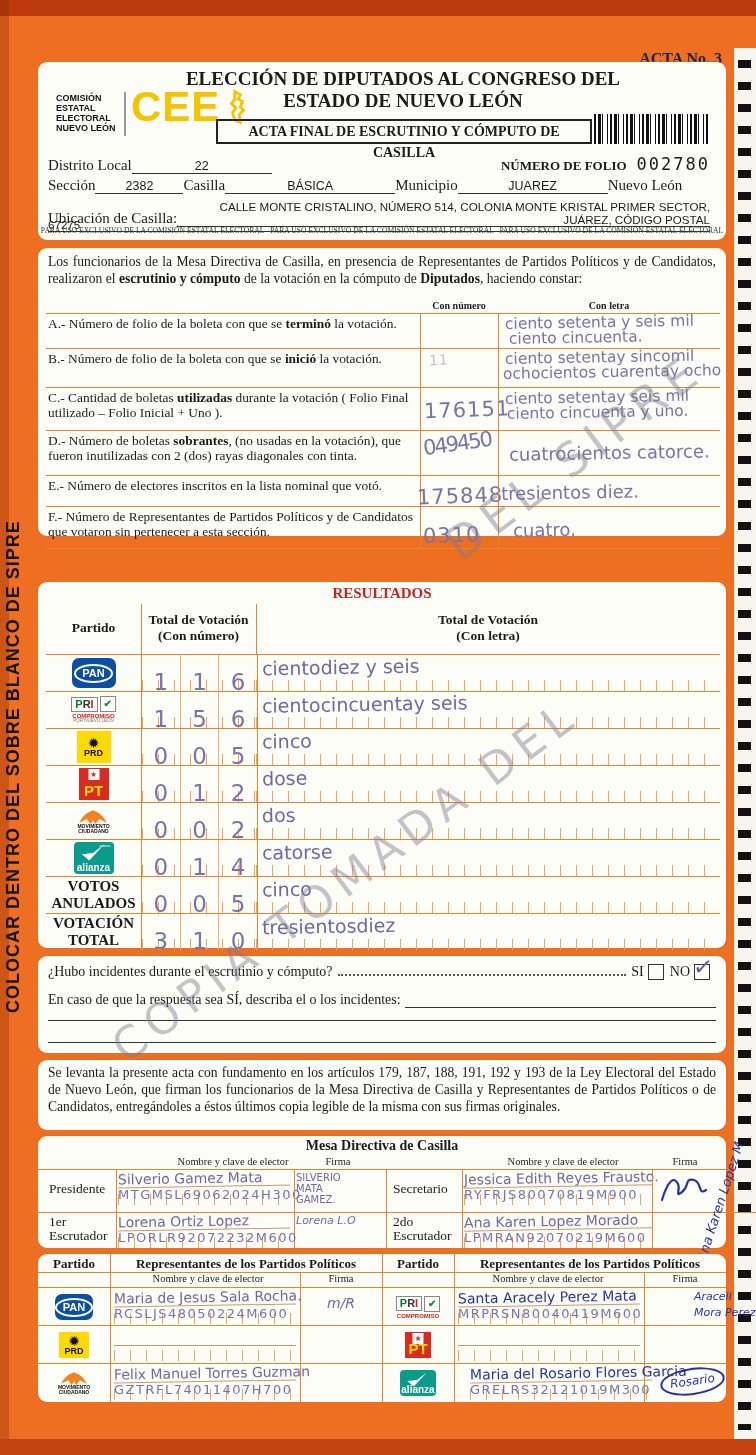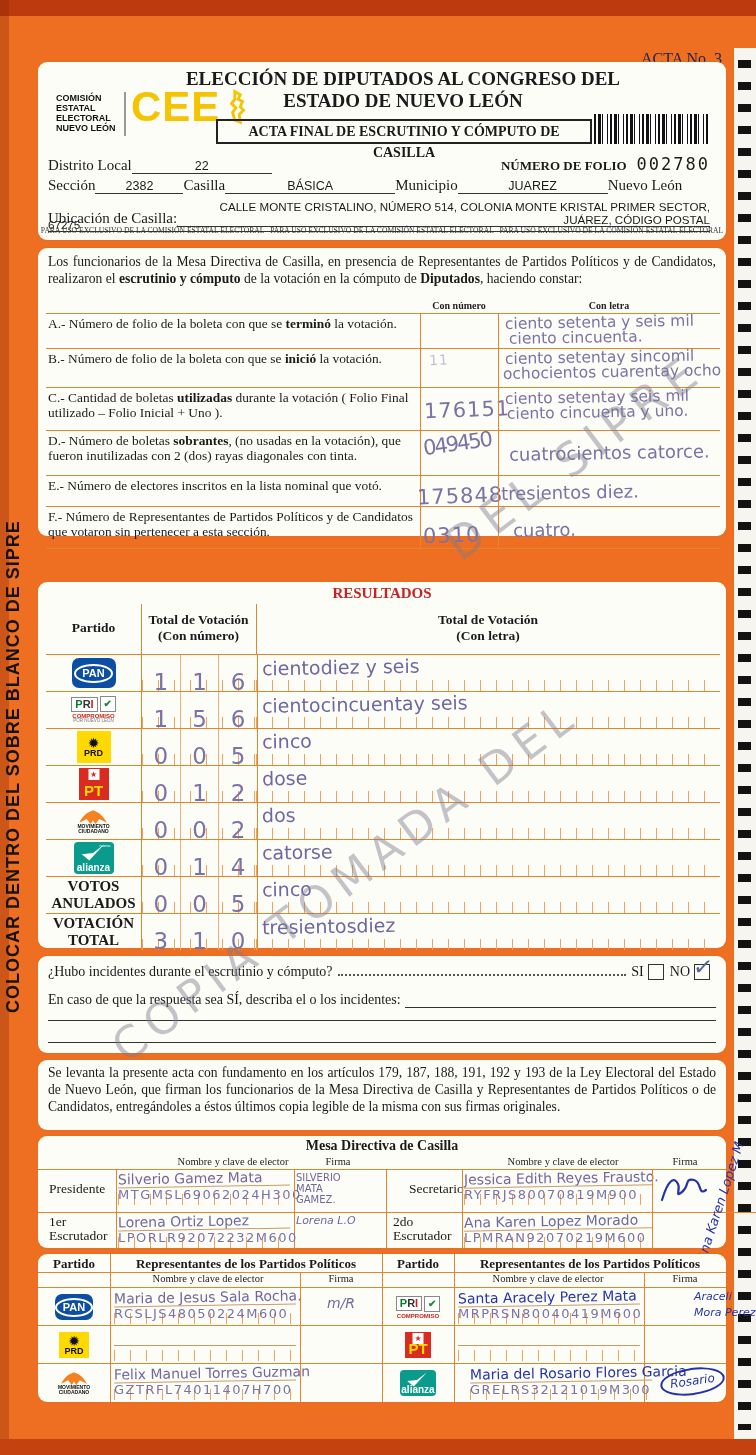--- a/index.html
+++ b/index.html
@@ -9,21 +9,21 @@
   .bar-bottom{position:absolute;left:0;bottom:0;width:756px;height:16px;background:#c4420f;}
   .left-shade{position:absolute;left:0;top:0;width:9px;height:1455px;background:rgba(140,40,5,.35);}
   
   .timing{position:absolute;right:0;top:48px;width:22px;height:1396px;background:#f6f5f0;}
   .timing .marks{position:absolute;left:4px;top:12px;width:13px;height:1370px;
       background:repeating-linear-gradient(180deg,#121212 0 8px,transparent 8px 22px);}
   
   .side-label{position:absolute;left:3px;top:438px;height:575px;writing-mode:vertical-rl;
       transform:rotate(180deg);font-family:"Liberation Sans",sans-serif;font-weight:bold;
       font-size:18px;letter-spacing:1px;color:#141414;}
-  .acta-no{position:absolute;right:34px;top:50px;font-weight:normal;font-size:16px;color:#20264f;}
+  .acta-no{position:absolute;right:34px;top:50px;font-weight:bold;font-size:16px;color:#20264f;}
   
   .card{position:absolute;left:38px;width:688px;background:#fdfdf8;border-radius:9px;
         box-shadow:0 0 0 1px rgba(200,120,40,.25);}
   
   .c-head{top:62px;height:178px;}
   .org{position:absolute;left:18px;top:32px;width:64px;font-family:"Liberation Sans",sans-serif;
        font-weight:bold;font-size:9px;line-height:1.1;color:#111;}
   .org-div{position:absolute;left:86px;top:30px;width:2px;height:44px;background:#999;}
   .cee-txt{position:absolute;left:93px;top:24px;font-family:"Liberation Sans",sans-serif;
        font-weight:bold;font-size:42px;line-height:1;color:#f4c400;letter-spacing:1px;}
@@ -535,21 +535,21 @@
       <div class="mcell role" style="left:6px;width:72px;">Presidente</div>
       <div class="mcell" style="left:80px;width:172px;">
         <div class="mname">Silverio Gamez Mata</div>
         <div class="mclave comb" style="padding-bottom:3px;">MTGMSL69062024H300</div>
       </div>
       <div class="mcell firm" style="left:258px;width:88px;padding-top:2px;">
         <div>SILVERIO</div>
           <div>MATA</div>
           <div>GAMEZ.</div>
       </div>
-      <div class="mcell role" style="left:350px;width:74px;margin-left:16px;">Secretario</div>
+      <div class="mcell role" style="left:350px;width:74px;">Secretario</div>
       <div class="mcell" style="left:426px;width:188px;">
         <div class="mname">Jessica Edith Reyes Frausto.</div>
         <div class="mclave comb" style="padding-bottom:3px;">RYFRJS80070819M900</div>
       </div>
       <div class="mcell" style="left:616px;width:66px;">
         <svg width="60" height="36" viewBox="0 0 60 36">
             <path d="M8,30 C14,10 20,6 24,14 C27,20 20,28 28,22 C36,16 30,8 40,10 C48,12 44,26 52,20" fill="none" stroke="#2633a8" stroke-width="2.2" stroke-linecap="round"></path>
           </svg>
       </div>
       <div style="position:absolute;left:78px;top:0;bottom:-40px;width:1px;background:#e0862f;"></div>

